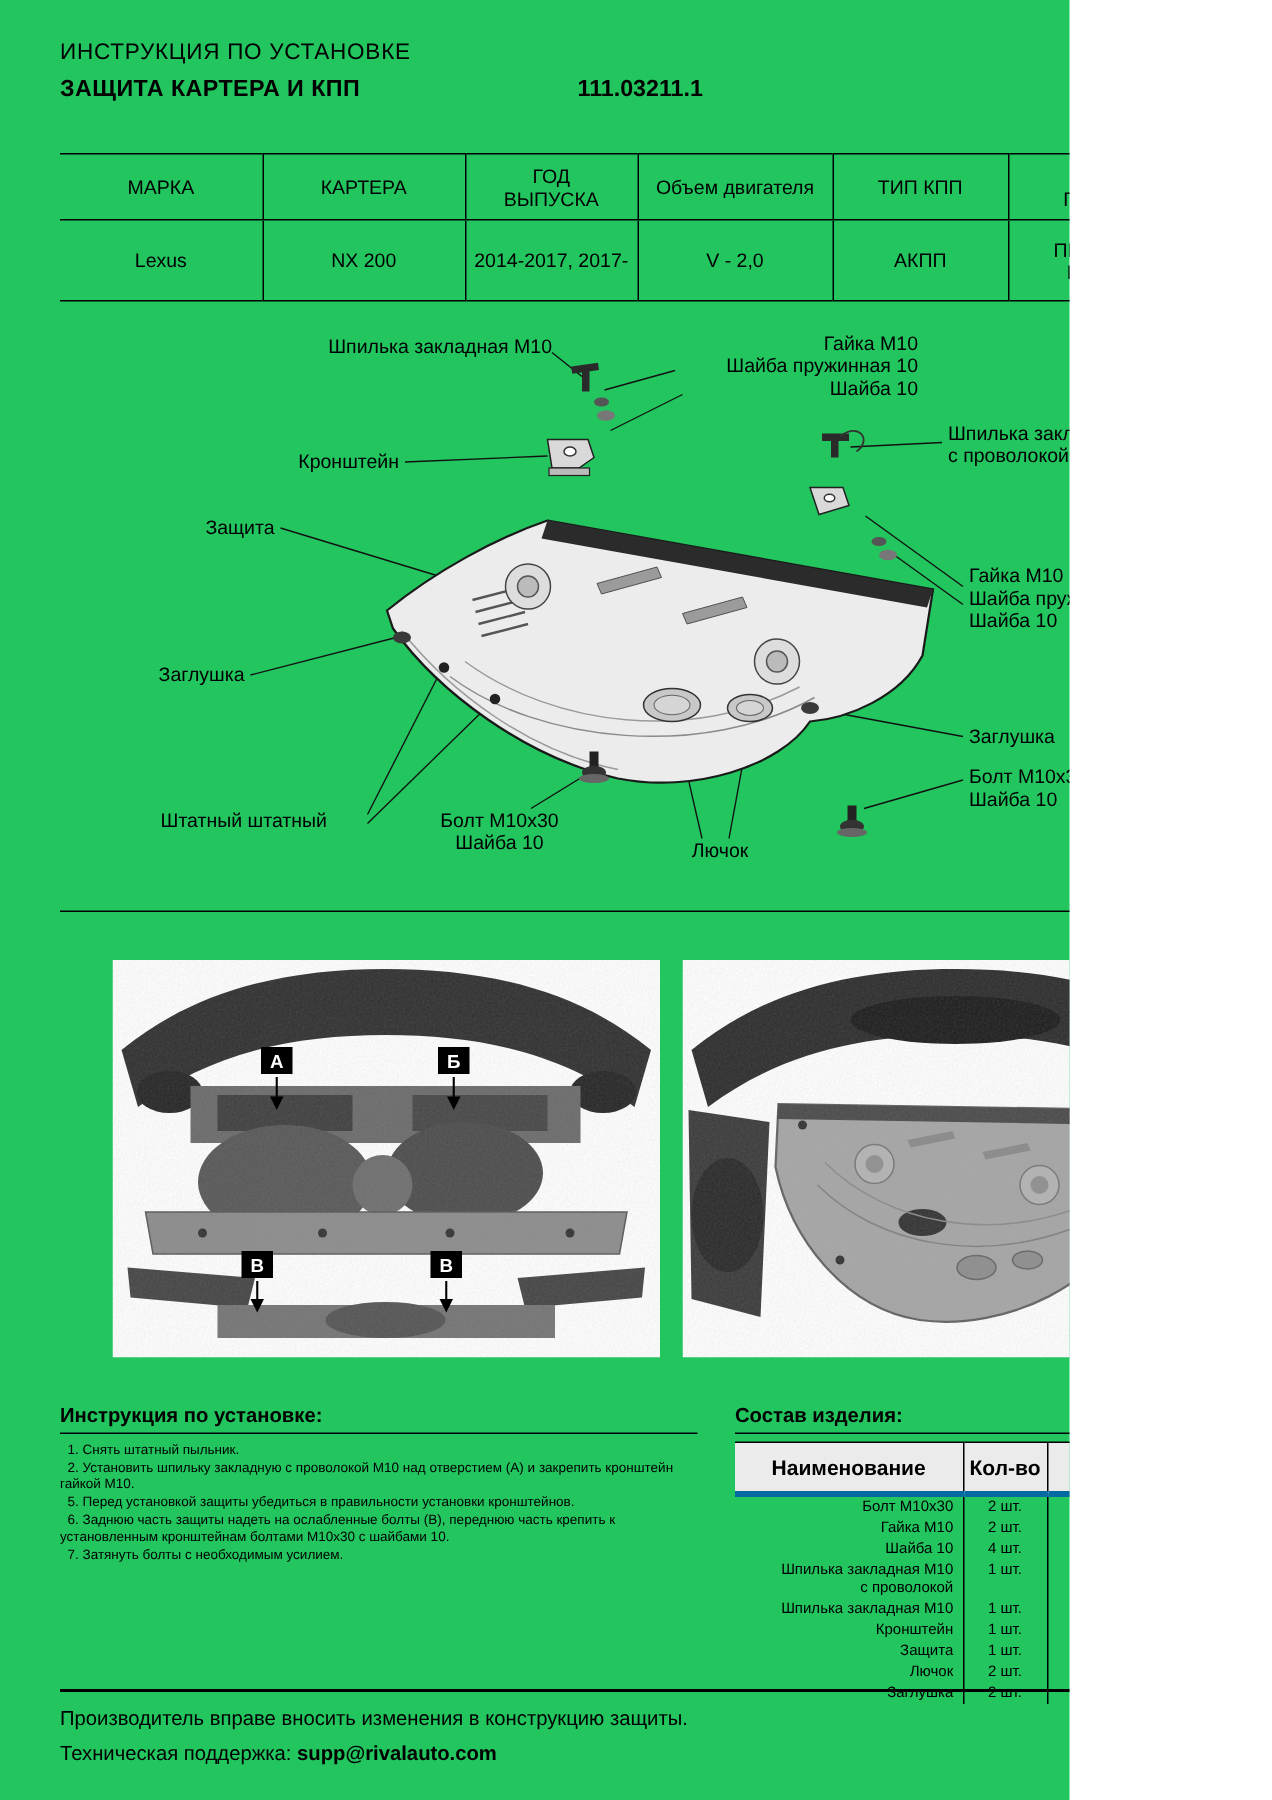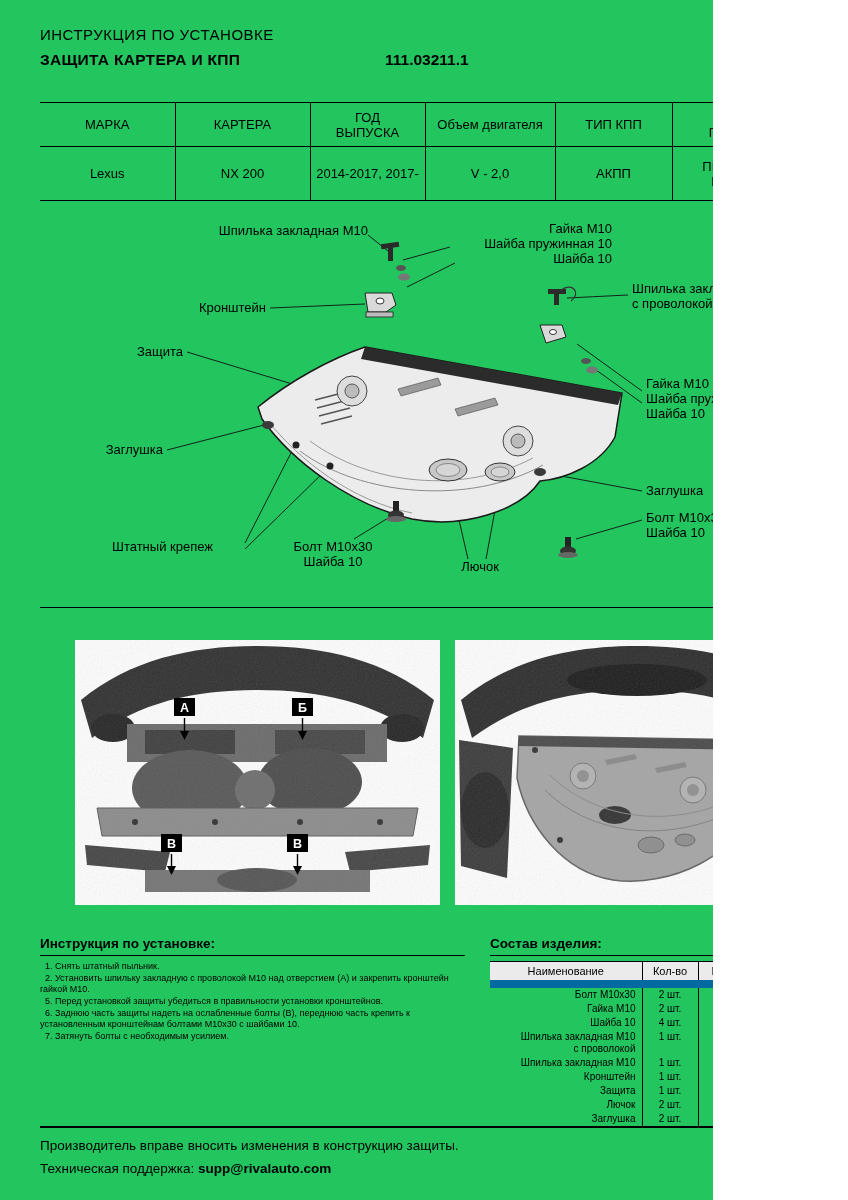--- a/index.html
+++ b/index.html
@@ -34,22 +34,22 @@
 
   
   .install { position:absolute; left:40px; top:936px; width:425px; }
   .col-heading { font-size:13.5px; font-weight:bold; border-bottom:1px solid #000; padding-bottom:4px; }
   .steps { margin-top:5px; }
   .step { font-size:9px; line-height:1.3; text-indent:5px; }
 
   
   .parts { position:absolute; left:490px; top:936px; width:318px; }
   .parts-table { width:318px; border-collapse:collapse; table-layout:fixed; margin-top:5px; }
-  .parts-table th { font-weight:normal; font-size:11px; height:22px; background:#ebebeb;
-                    border-top:1px solid #000; border-bottom:8px solid #0369a1; vertical-align:middle; }
+  .parts-table th { font-weight:bold; font-size:14px; height:22px; background:#ebebeb;
+                    border-top:1px solid #000; border-bottom:4px solid #0369a1; vertical-align:middle; }
   .parts-table td { font-size:10px; line-height:1.2; padding:1px 6px; vertical-align:top; }
   .parts-table th + th, .parts-table td + td { border-left:1px solid #000; }
   .pname { text-align:right; white-space:pre-line; }
   .pqty { text-align:center; }
   .ptorque { text-align:center; }
 
   
   .footer-rule { position:absolute; left:40px; top:1126px; width:768px; border-top:2px solid #000; }
   .footer-line1 { position:absolute; left:40px; top:1138px; font-size:13.5px; }
   .footer-line2 { position:absolute; left:40px; top:1161px; font-size:13.5px; }
@@ -213,21 +213,21 @@
 с проволокой</div>
     <div class="dlabel" style="left:150px; top:87px; width:116px; text-align:right;">Кронштейн</div>
     <div class="dlabel" style="left:80px; top:131px; width:103px; text-align:right;">Защита</div>
     <div class="dlabel" style="left:60px; top:229px; width:103px; text-align:right;">Заглушка</div>
     <div class="dlabel" style="left:646px; top:163px; width:165px;">Гайка М10
 Шайба пружинная 10
 Шайба 10</div>
     <div class="dlabel" style="left:646px; top:270px; width:100px;">Заглушка</div>
     <div class="dlabel" style="left:646px; top:297px; width:110px;">Болт М10х30
 Шайба 10</div>
-    <div class="dlabel" style="left:80px; top:326px; width:165px; text-align:center;">Штатный крепеж</div>
+    <div class="dlabel" style="left:80px; top:326px; width:165px; text-align:center;">Штатный штатный</div>
     <div class="dlabel" style="left:272px; top:326px; width:122px; text-align:center;">Болт М10х30
 Шайба 10</div>
     <div class="dlabel" style="left:446px; top:346px; width:68px; text-align:center;">Лючок</div>
   </div>
 
   <div class="rule" style="top:607px;"></div>
 
   <svg class="photo" style="left:75px; top:640px;" width="365" height="265" viewBox="0 0 365 265">
     <defs>
       <filter id="grain1">

